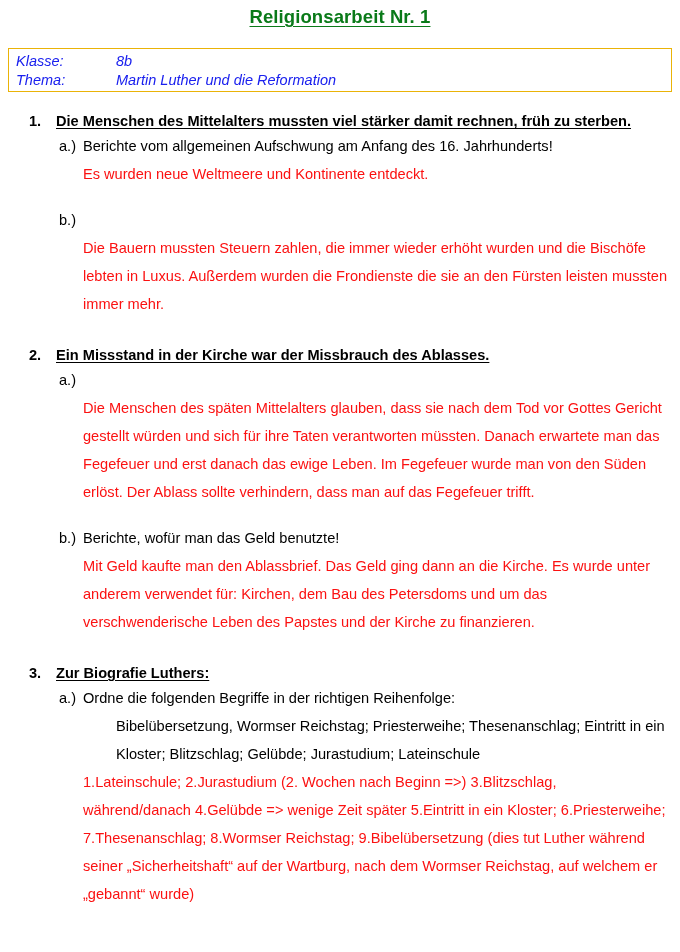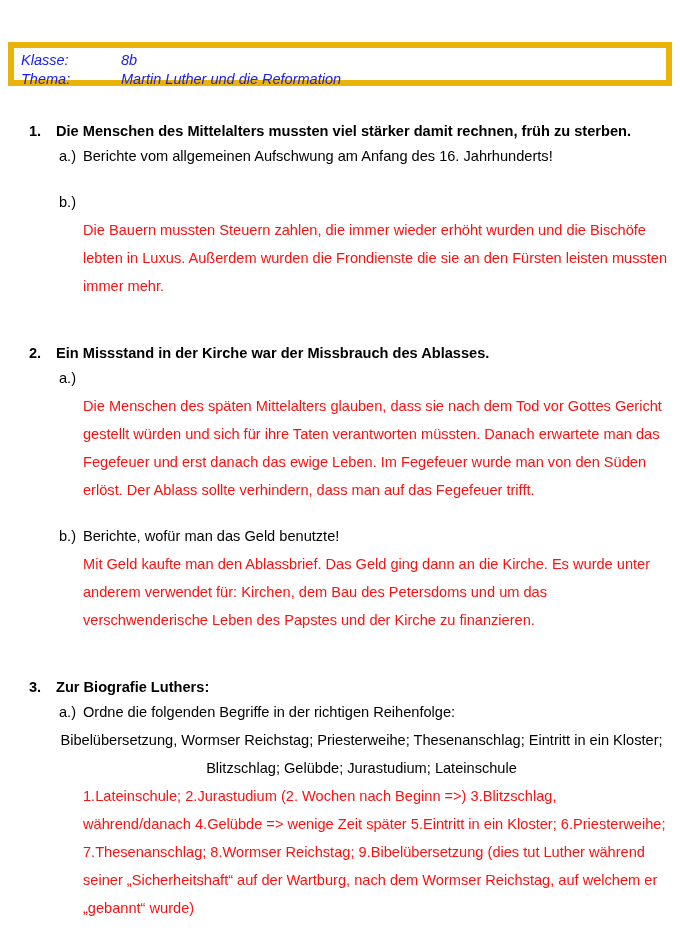--- a/index.html
+++ b/index.html
@@ -39,21 +39,21 @@
   }
 
   
   .info-box {
     position: absolute;
     left: 8px;
     top: 42px;
     width: 664px;
     height: 44px;
     box-sizing: border-box;
-    border: 6px solid #eab308;
+    border: 1px solid #eab308;
     background: #ffffff;
     padding: 3px 0 14px 7px;
   }
   .info-row {
     display: flex;
     align-items: baseline;
     font-style: italic;
     color: #1a20ee;
     font-size: 14.5px;
     line-height: 19px;
@@ -88,22 +88,22 @@
     font-weight: bold;
     line-height: 22px;
     padding-left: 29px;
     margin-top: 0;
   }
   .q-num {
     flex: 0 0 27px;
     font-weight: bold;
   }
   .q-head-text {
+    text-decoration: underline;
     text-underline-offset: 2px;
-    margin-top: 16px;
   }
 
   
   .sub {
     display: flex;
     align-items: baseline;
     font-size: 14.6px;
     line-height: 28px;
     padding-left: 59px;
   }
@@ -111,41 +111,41 @@
     flex: 0 0 24px;
   }
   .sub-text {
     flex: 1 1 auto;
   }
 
   
   .cont {
     font-size: 14.6px;
     line-height: 28px;
-    padding-left: 57px;
+    padding-left: 116px;
     padding-right: 14px;
-    text-align: center;
   }
 
   
   .answer {
     color: #fb1111;
     font-size: 14.6px;
     line-height: 28px;
     padding-left: 83px;
     padding-right: 12px;
   }
   .gap-md { height: 18px; }
   .gap-lg { height: 26px; }
 </style>
 </head>
 <body>
 
 <div class="page">
 
+  <h1 class="doc-title">Religionsarbeit Nr. 1</h1>
 
   <div class="info-box">
     <div class="info-row">
       <span class="info-label">Klasse:</span>
       <span class="info-value">8b</span>
     </div>
     <div class="info-row">
       <span class="info-label">Thema:</span>
       <span class="info-value">Martin Luther und die Reformation</span>
     </div>
@@ -156,20 +156,21 @@
     <div class="section">
       <div class="q-head">
         <span class="q-num">1.</span>
         <span class="q-head-text">Die Menschen des Mittelalters mussten viel stärker damit rechnen, früh zu sterben.</span>
       </div>
 
       <div class="sub">
         <span class="sub-letter">a.)</span>
         <span class="sub-text">Berichte vom allgemeinen Aufschwung am Anfang des 16. Jahrhunderts!</span>
       </div>
+      <div class="answer">Es wurden neue Weltmeere und Kontinente entdeckt.</div>
 
       <div class="gap-md"></div>
 
       <div class="sub">
         <span class="sub-letter">b.)</span>
       </div>
       <div class="answer">Die Bauern mussten Steuern zahlen, die immer wieder erhöht wurden und die Bischöfe lebten in Luxus. Außerdem wurden die Frondienste die sie an den Fürsten leisten mussten immer mehr.</div>
     </div>
 
     <div class="gap-lg"></div>

